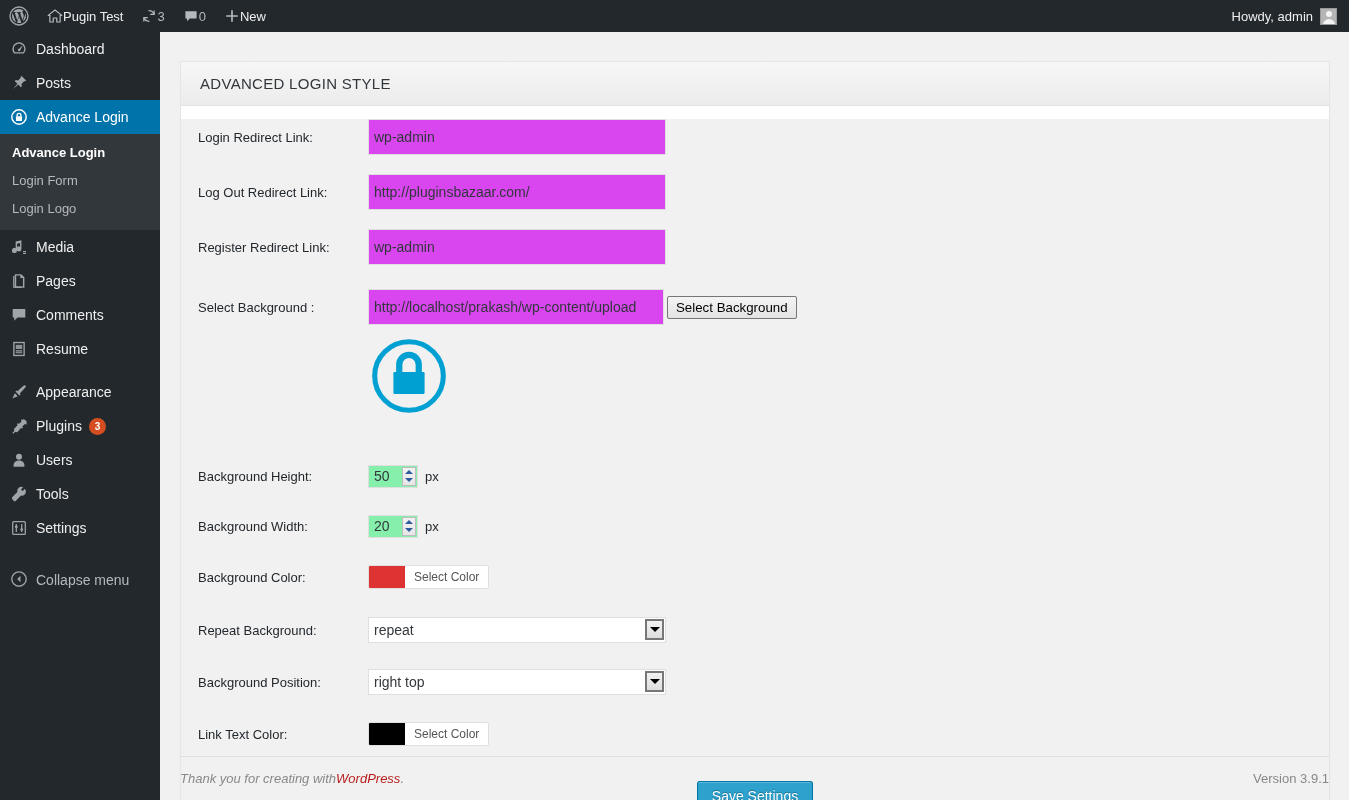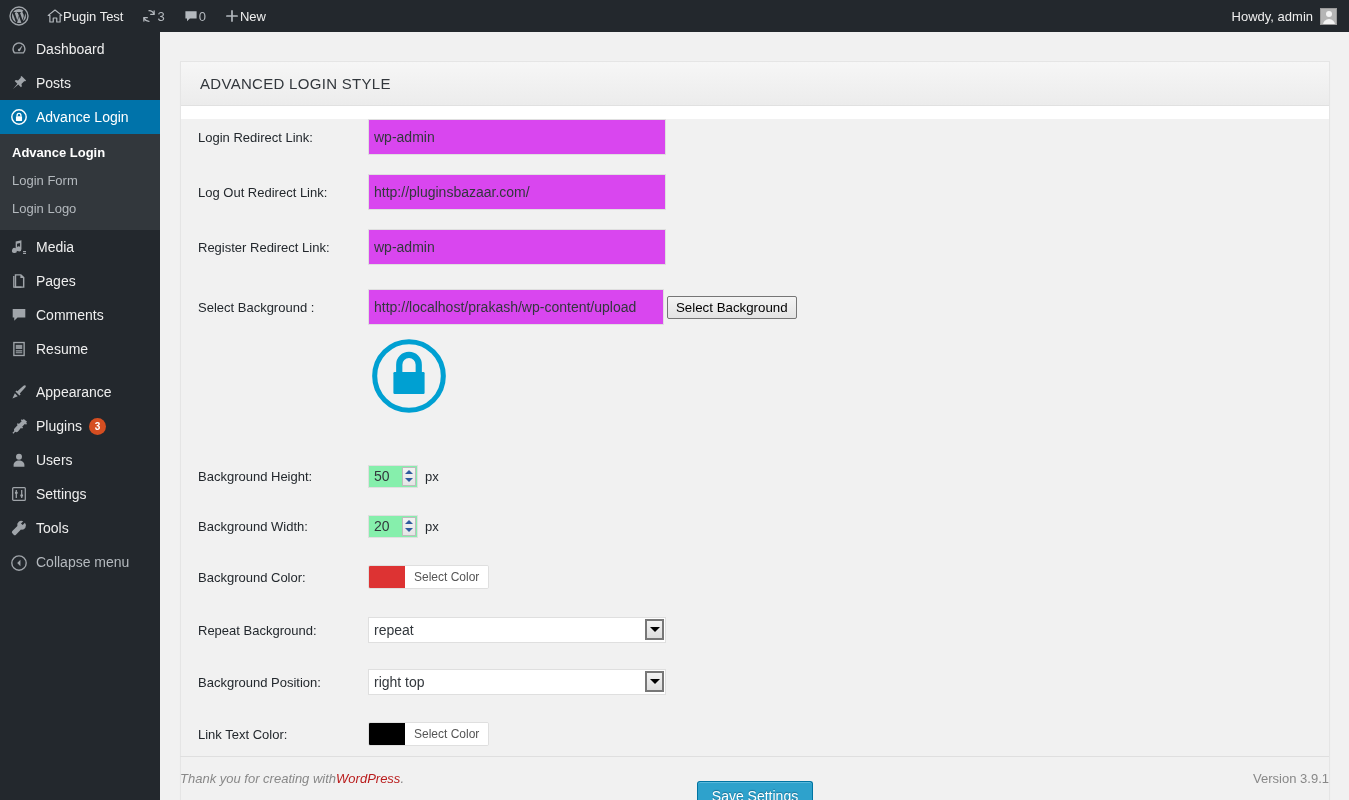--- a/index.html
+++ b/index.html
@@ -117,21 +117,21 @@
     font-size: 13px;
     text-decoration: none;
     line-height: 18px;
   }
   .submenu a.current {
     color: #fff;
     font-weight: bold;
   }
 
   .collapse-item {
-    display: flex; align-items: flex-start;
+    display: flex; align-items: flex-end;
     height: 34px;
     padding-left: 10px;
     color: #b4b9be;
     font-size: 14px;
     cursor: pointer;
   }
   .collapse-item .mi-ico { width: 26px; flex: 0 0 26px; color: #a0a5aa; }
 
   .badge {
     display: inline-block;
@@ -516,36 +516,36 @@
         <circle cx="10" cy="6.4" r="3.3"></circle>
         <path d="M10 10.6c-3.3 0-6 2.2-6 4.9v2h12v-2c0-2.7-2.7-4.9-6-4.9z"></path>
       </svg>
     </span>
     <span class="mi-label">Users</span>
   </a>
 
   <a class="menu-item">
     <span class="mi-ico">
       <svg class="ic" width="18" height="18" viewBox="0 0 20 20" fill="currentColor">
+        <path d="M16.6 4.3l-2.5 2.5-1.9-1.9 2.5-2.5A4.6 4.6 0 0 0 8.2 7.8l-5.6 5.6a1.8 1.8 0 0 0 0 2.5l1.5 1.5a1.8 1.8 0 0 0 2.5 0l5.6-5.6a4.6 4.6 0 0 0 4.4-7.5z"></path>
+      </svg>
+    </span>
+    <span class="mi-label">Tools</span>
+  </a>
+
+  <a class="menu-item">
+    <span class="mi-ico">
+      <svg class="ic" width="18" height="18" viewBox="0 0 20 20" fill="currentColor">
         <rect x="3" y="3" width="14" height="14" rx="1" fill="none" stroke="currentColor" stroke-width="1.4"></rect>
         <path d="M7 5.6v8.8M13 5.6v8.8" stroke="currentColor" stroke-width="1.4"></path>
         <rect x="5.5" y="7.6" width="3" height="2.1"></rect>
         <rect x="11.5" y="10.6" width="3" height="2.1"></rect>
       </svg>
     </span>
     <span class="mi-label">Settings</span>
-  </a>
-
-  <a class="menu-item">
-    <span class="mi-ico">
-      <svg class="ic" width="18" height="18" viewBox="0 0 20 20" fill="currentColor">
-        <path d="M16.6 4.3l-2.5 2.5-1.9-1.9 2.5-2.5A4.6 4.6 0 0 0 8.2 7.8l-5.6 5.6a1.8 1.8 0 0 0 0 2.5l1.5 1.5a1.8 1.8 0 0 0 2.5 0l5.6-5.6a4.6 4.6 0 0 0 4.4-7.5z"></path>
-      </svg>
-    </span>
-    <span class="mi-label">Tools</span>
   </a>
 
   <div class="menu-sep"></div>
 
   <div class="collapse-item">
     <span class="mi-ico">
       <svg class="ic" width="18" height="18" viewBox="0 0 20 20">
         <circle cx="10" cy="10" r="8" fill="none" stroke="currentColor" stroke-width="1.5"></circle>
         <path d="M11.6 6.4L8 10l3.6 3.6z" fill="currentColor"></path>
       </svg>

